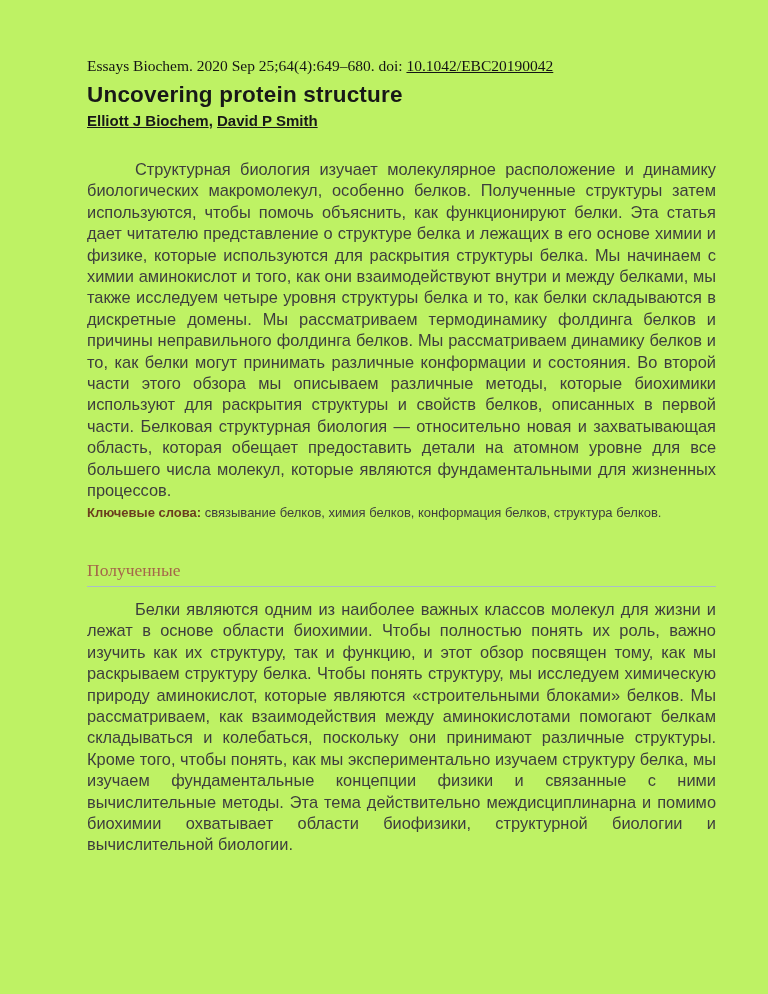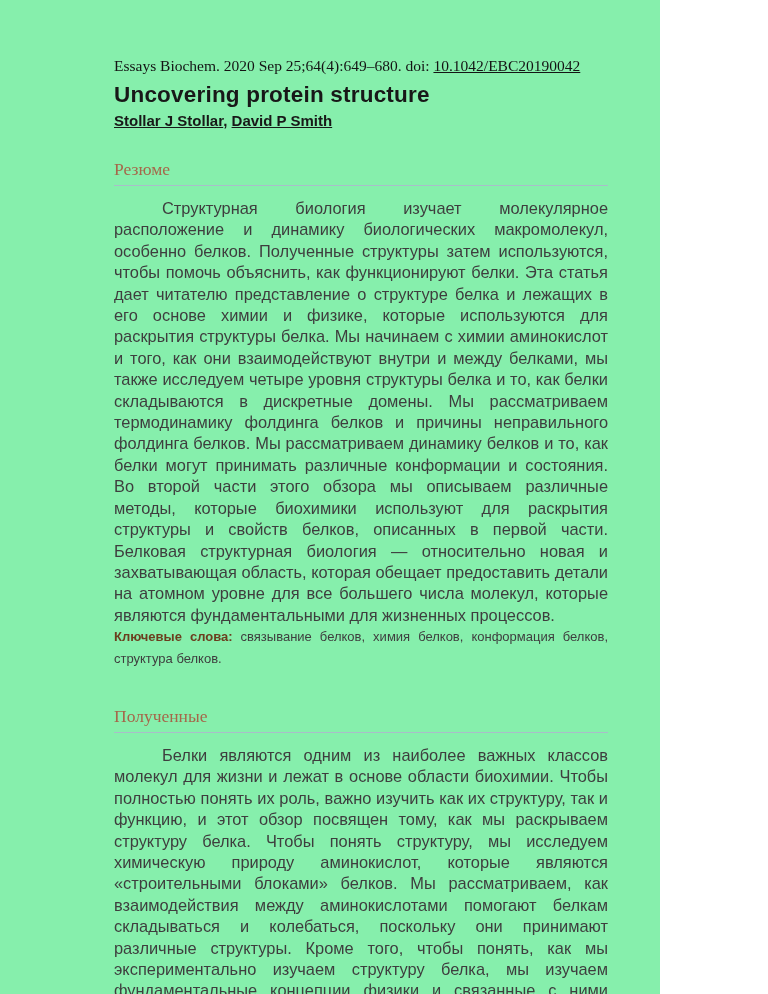--- a/index.html
+++ b/index.html
@@ -5,24 +5,24 @@
   * { margin: 0; padding: 0; box-sizing: border-box; }
   html, body { background: #ffffff; }
   body {
     width: 768px;
     height: 994px;
     overflow: hidden;
     font-family: "Liberation Serif", serif;
     color: #3e3e3e;
   }
   .page {
-    width: 660px;
+    width: 768px;
     height: 994px;
-    background: #86efac;
-    padding: 57px 52px 0 114px;
+    background: #bef264;
+    padding: 57px 52px 0 87px;
   }
 
   
   .citation {
     font-family: "Liberation Serif", serif;
     font-size: 15.5px;
     color: #141414;
     margin-bottom: 7px;
     white-space: nowrap;
   }
@@ -88,25 +88,24 @@
 
 <div class="page">
 
   <div class="citation">
     <span>Essays Biochem. 2020 Sep 25;64(4):649–680. doi: </span><a class="doi-link">10.1042/EBC20190042</a>
   </div>
 
   <div class="title">Uncovering protein structure</div>
 
   <div class="authors">
-    <a class="author-link">Stollar J Stollar</a><span>, </span><a class="author-link">David P Smith</a>
+    <a class="author-link">Elliott J Biochem</a><span>, </span><a class="author-link">David P Smith</a>
   </div>
 
   <div class="section-abstract">
-    <div class="section-heading">Резюме</div>
     <p class="body-par">Структурная биология изучает молекулярное расположение и динамику биологических макромолекул, особенно белков. Полученные структуры затем используются, чтобы помочь объяснить, как функционируют белки. Эта статья дает читателю представление о структуре белка и лежащих в его основе химии и физике, которые используются для раскрытия структуры белка. Мы начинаем с химии аминокислот и того, как они взаимодействуют внутри и между белками, мы также исследуем четыре уровня структуры белка и то, как белки складываются в дискретные домены. Мы рассматриваем термодинамику фолдинга белков и причины неправильного фолдинга белков. Мы рассматриваем динамику белков и то, как белки могут принимать различные конформации и состояния. Во второй части этого обзора мы описываем различные методы, которые биохимики используют для раскрытия структуры и свойств белков, описанных в первой части. Белковая структурная биология — относительно новая и захватывающая область, которая обещает предоставить детали на атомном уровне для все большего числа молекул, которые являются фундаментальными для жизненных процессов.</p>
     <p class="keywords-par">
       <span class="keywords-label">Ключевые слова: </span><span>связывание белков, химия белков, конформация белков, структура белков.</span>
     </p>
   </div>
 
   <div class="section-intro">
     <div class="section-heading">Полученные</div>
     <p class="body-par">Белки являются одним из наиболее важных классов молекул для жизни и лежат в основе области биохимии. Чтобы полностью понять их роль, важно изучить как их структуру, так и функцию, и этот обзор посвящен тому, как мы раскрываем структуру белка. Чтобы понять структуру, мы исследуем химическую природу аминокислот, которые являются «строительными блоками» белков. Мы рассматриваем, как взаимодействия между аминокислотами помогают белкам складываться и колебаться, поскольку они принимают различные структуры. Кроме того, чтобы понять, как мы экспериментально изучаем структуру белка, мы изучаем фундаментальные концепции физики и связанные с ними вычислительные методы. Эта тема действительно междисциплинарна и помимо биохимии охватывает области биофизики, структурной биологии и вычислительной биологии.</p>
   </div>

